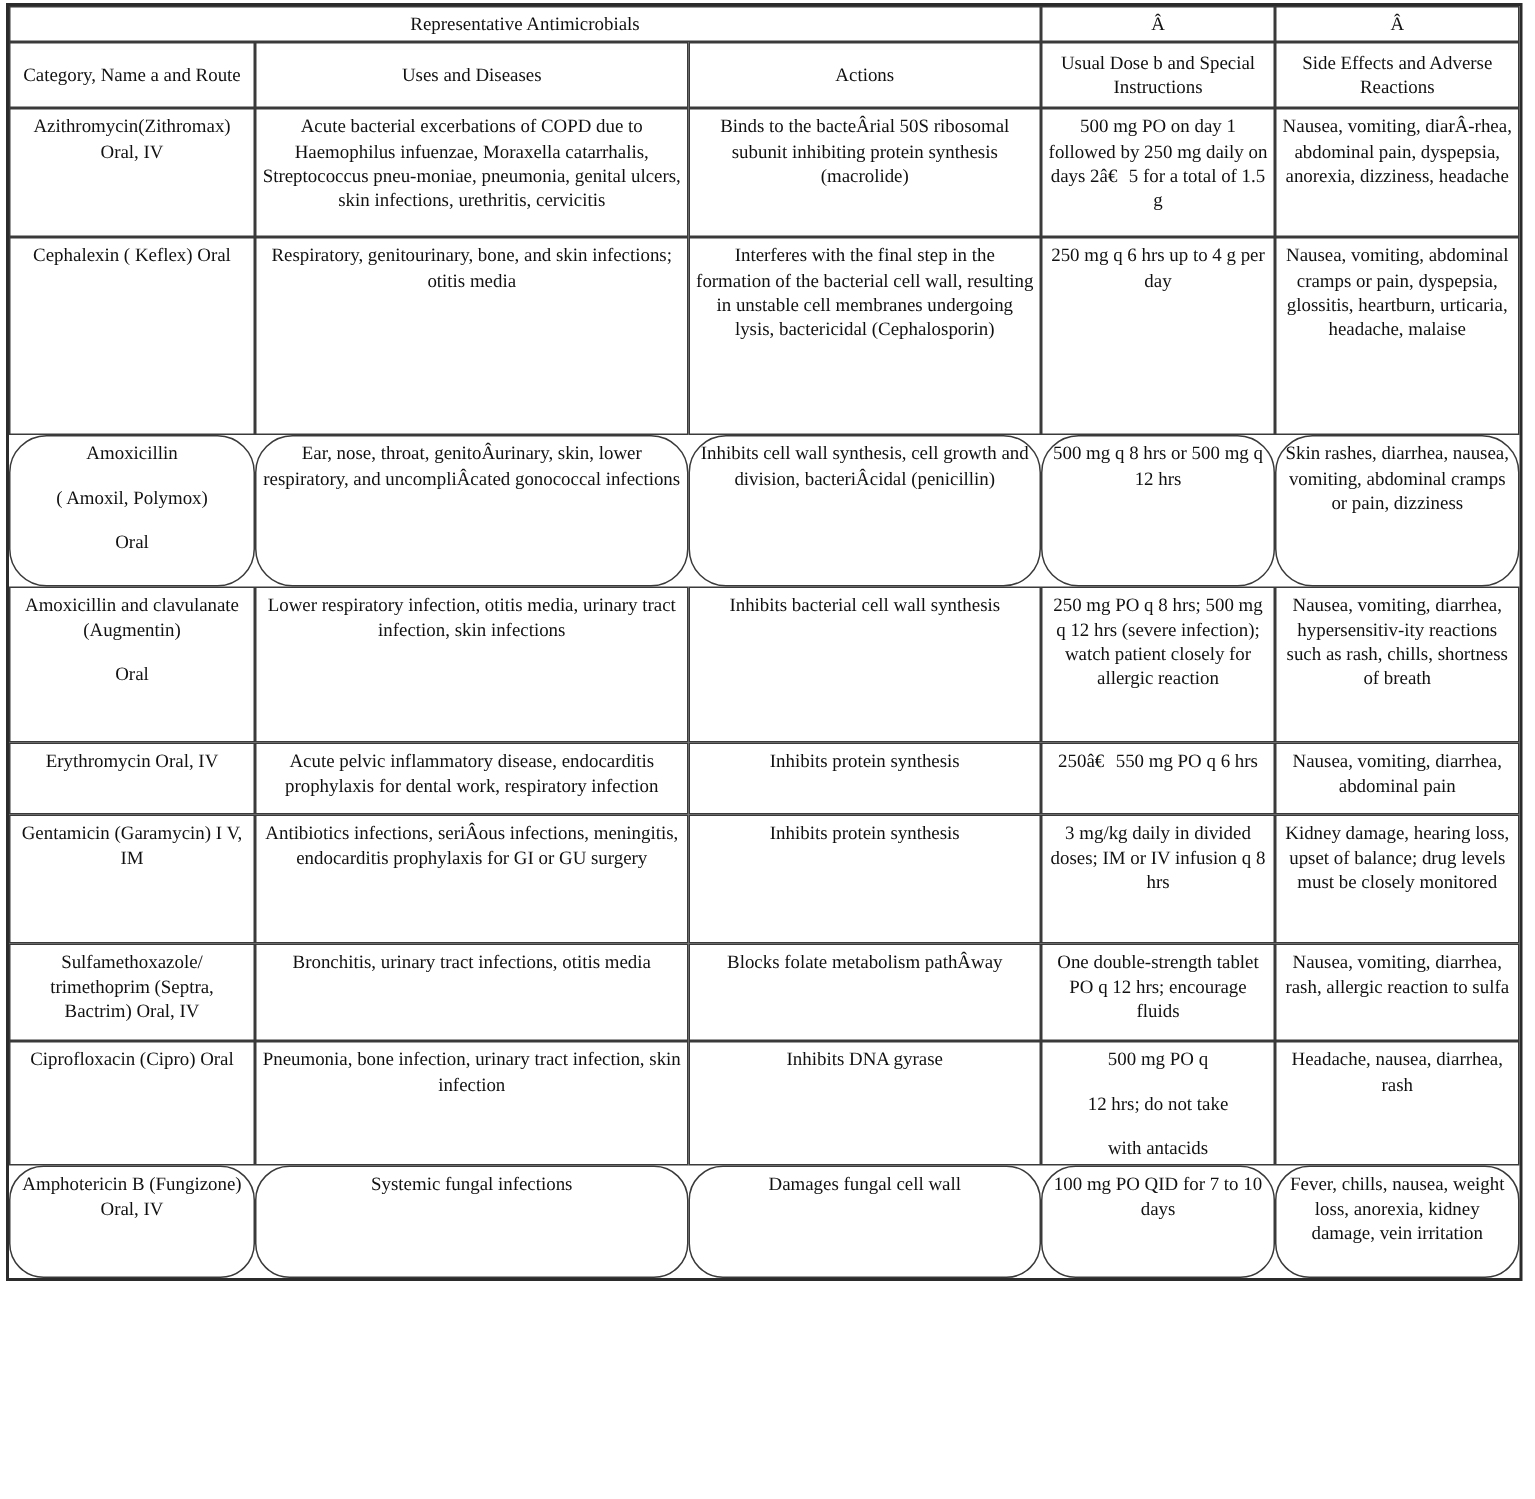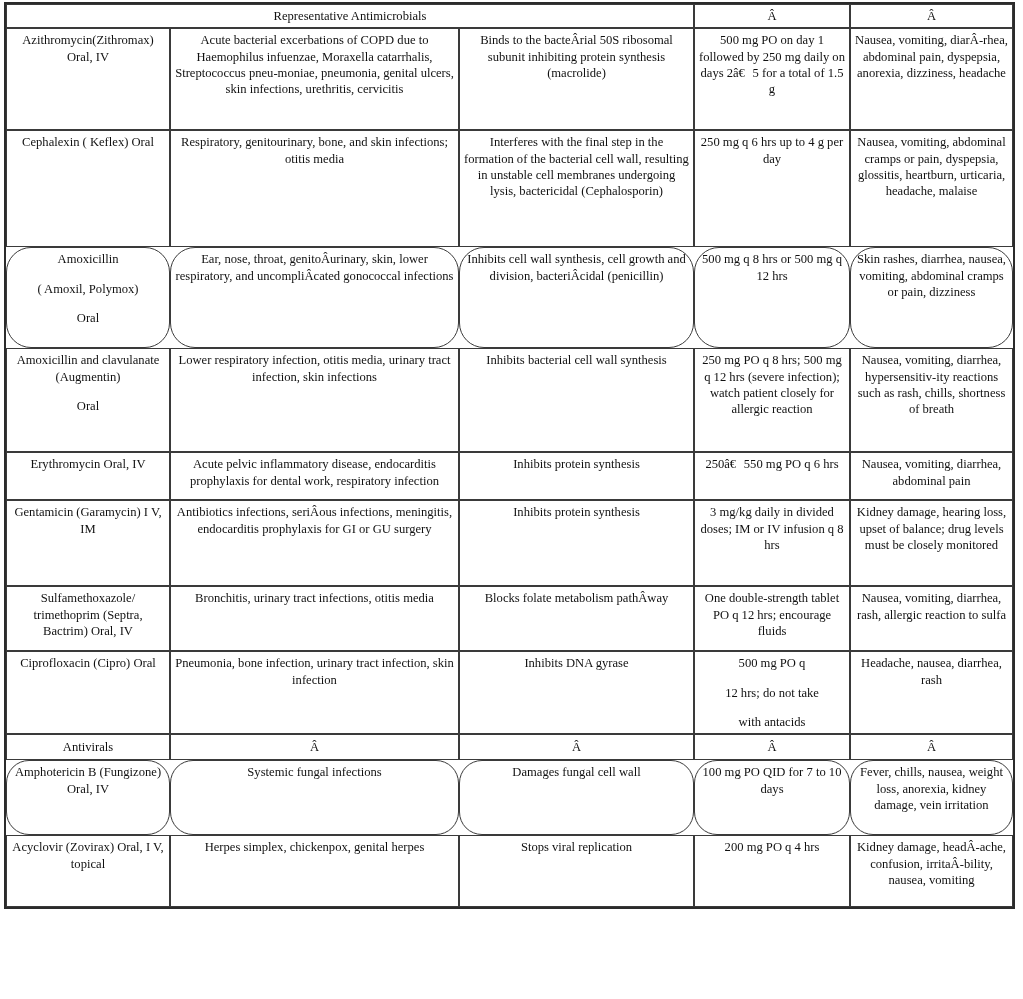--- a/index.html
+++ b/index.html
@@ -47,22 +47,22 @@
   col.c0 { width: 164px; }
   col.c1 { width: 289px; }
   col.c2 { width: 235px; }
   col.c3 { width: 156px; }
   col.c4 { width: 163px; }
 
   
   tr.r-title td { height: 16px; vertical-align: middle; }
   tr.r-head  td { height: 44px; vertical-align: middle; }
   tr.r-sect  td { height: 26px; vertical-align: middle; }
-  tr.r-azi   td { height: 102px; margin-top: 22px; }
-  tr.r-ceph  td { height: 117px; }
+  tr.r-azi   td { height: 86px; margin-top: 22px; }
+  tr.r-ceph  td { height: 132px; }
   tr.r-amox  td { height: 101px; border-radius: 25px; }
   tr.r-augm  td { height: 104px; }
   tr.r-eryth td { height: 48px; }
   tr.r-gent  td { height: 86px; }
   tr.r-sulfa td { height: 65px; }
   tr.r-cipro td { height: 81px; }
   tr.r-sect2 td { height: 26px; vertical-align: middle; }
   tr.r-ampho td { height: 75px; border-radius: 23px; }
   tr.r-acyc  td { height: 72px; }
   .spaced p { margin: 0 0 13px 0; }
@@ -80,20 +80,27 @@
       <col class="c4">
   </colgroup>
   <tbody>
 
     <tr class="r-title">
       <td colspan="3">Representative Antimicrobials</td>
       <td>Â</td>
       <td>Â</td>
     </tr>
 
+    <tr class="r-head">
+      <td>Category, Name a and Route</td>
+      <td>Uses and Diseases</td>
+      <td>Actions</td>
+      <td>Usual Dose b and Special Instructions</td>
+      <td>Side Effects and Adverse Reactions</td>
+    </tr>
 
 
     <tr class="r-azi">
       <td class="left">Azithromycin(Zithromax) Oral, IV</td>
       <td>Acute bacterial excerbations of COPD due to Haemophilus infuenzae, Moraxella catarrhalis, Streptococcus pneu-moniae, pneumonia, genital ulcers, skin infections, urethritis, cervicitis</td>
       <td>Binds to the bacteÂrial 50S ribosomal subunit inhibiting protein synthesis (macrolide)</td>
       <td>500 mg PO on day 1 followed by 250 mg daily on days 2â€5 for a total of 1.5 g</td>
       <td>Nausea, vomiting, diarÂ-rhea, abdominal pain, dyspepsia, anorexia, dizziness, headache</td>
     </tr>
 
@@ -157,38 +164,24 @@
       <td>Pneumonia, bone infection, urinary tract infection, skin infection</td>
       <td>Inhibits DNA gyrase</td>
       <td class="spaced">
         <p>500 mg PO q</p>
         <p>12 hrs; do not take</p>
         <p>with antacids</p>
       </td>
       <td>Headache, nausea, diarrhea, rash</td>
     </tr>
 
-    <tr class="r-sect2">
-      <td>Antivirals</td>
-      <td>Â</td>
-      <td>Â</td>
-      <td>Â</td>
-      <td>Â</td>
-    </tr>
 
     <tr class="r-ampho">
       <td>Amphotericin B (Fungizone) Oral, IV</td>
       <td>Systemic fungal infections</td>
       <td>Damages fungal cell wall</td>
       <td>100 mg PO QID for 7 to 10 days</td>
       <td>Fever, chills, nausea, weight loss, anorexia, kidney damage, vein irritation</td>
     </tr>
 
-    <tr class="r-acyc">
-      <td>Acyclovir (Zovirax) Oral, I V, topical</td>
-      <td>Herpes simplex, chickenpox, genital herpes</td>
-      <td>Stops viral replication</td>
-      <td>200 mg PO q 4 hrs</td>
-      <td>Kidney damage, headÂ-ache, confusion, irritaÂ-bility, nausea, vomiting</td>
-    </tr>
 
   </tbody>
 </table>
 
 </body></html>

